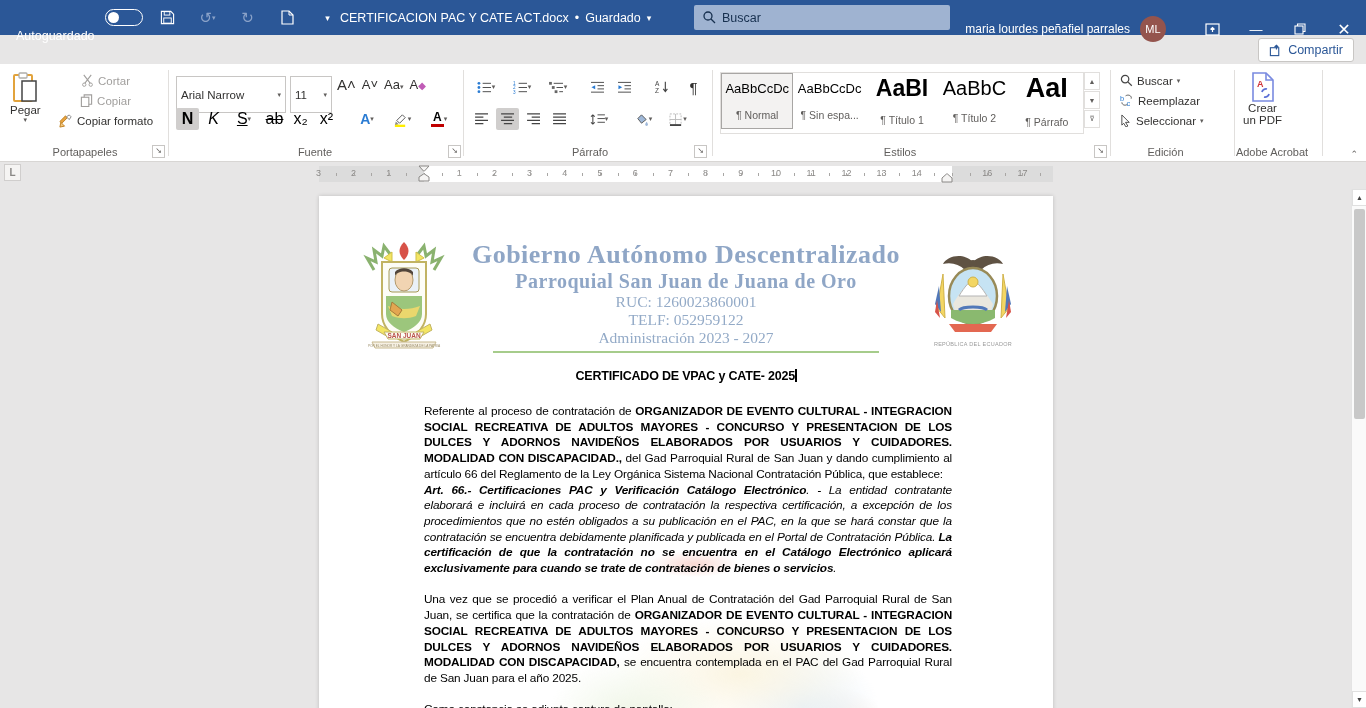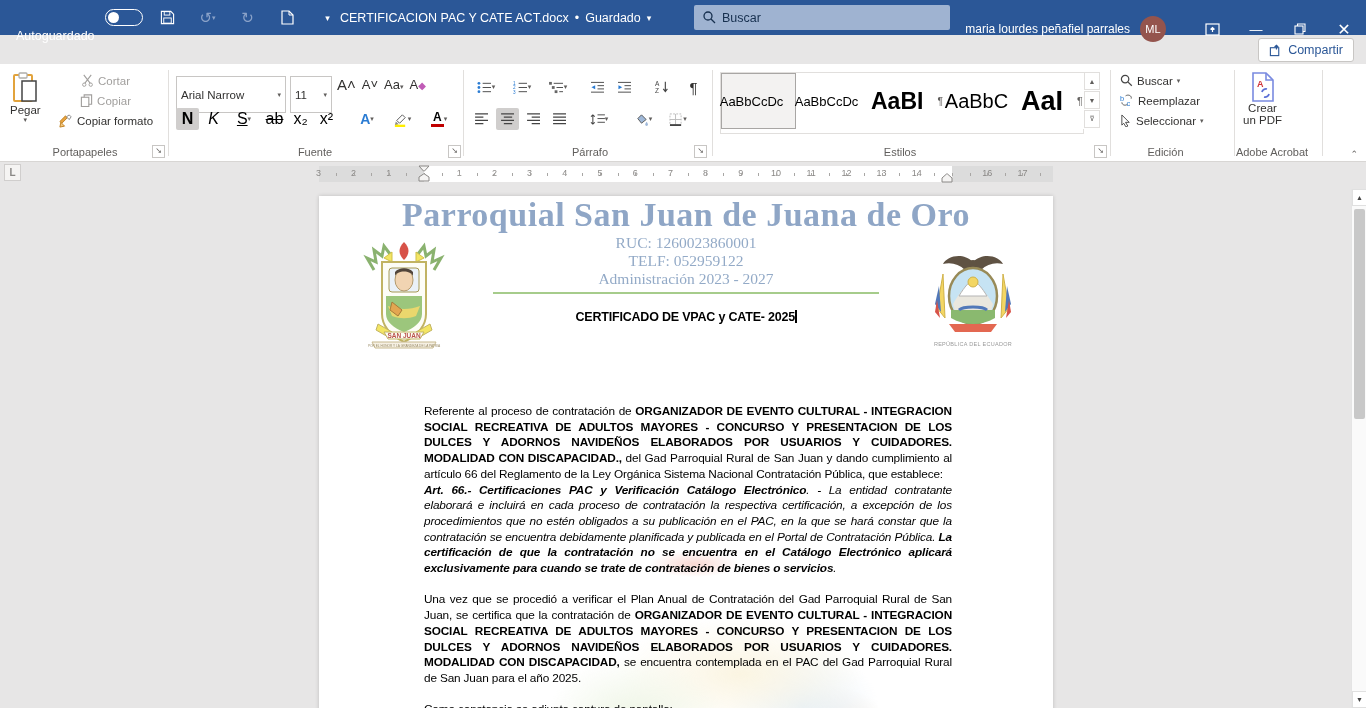--- a/index.html
+++ b/index.html
@@ -36,41 +36,41 @@
   .grouplabel { position:absolute; bottom:3px; font-size:11px; color:#605e5c; text-align:center; }
   .launcher { position:absolute; bottom:3px; width:13px; height:13px; border:1px solid #c8c6c4; color:#605e5c; font-size:8px; line-height:10px; text-align:center; }
   .btn { display:flex; align-items:center; gap:4px; font-size:11.5px; color:#323130; white-space:nowrap; }
   .btn.disabled { color:#a19f9d; }
   .chev { font-size:7px; color:#605e5c; }
   .bigbtn { position:absolute; display:flex; flex-direction:column; align-items:center; font-size:11.5px; color:#323130; }
   .selectbox { height:37px; border:1px solid #c8c6c4; background:#fff; display:flex; align-items:center; justify-content:space-between; padding:10px 4px; font-size:11.5px; color:#323130; }
   .sq { width:23px; height:22px; display:flex; align-items:center; justify-content:center; border-radius:2px; }
   .sq.active { background:#d0cecd; }
   .glyph { font-size:13px; color:#323130; }
-  .style-card { width:75px; height:56px; display:flex; flex-direction:row; align-items:center; justify-content:center; gap:14px; background:#fff; }
+  .style-card { width:75px; height:56px; display:flex; flex-direction:column; align-items:center; justify-content:center; gap:14px; background:#fff; }
   .style-card.selected { border:1px solid #a8a6a4; background:#f3f2f1; }
   .style-prev { line-height:1; color:#000; }
   .style-label { font-size:10.5px; color:#605e5c; white-space:nowrap; overflow:hidden; }
   .gal-btn { width:16px; height:18px; border:1px solid #e1dfdd; background:#fff; font-size:7px; color:#605e5c; display:flex; align-items:center; justify-content:center; }
 
   
   .hruler { position:absolute; left:319px; top:166px; width:734px; height:16px; background:#dcdcdc; }
   .hruler .white { position:absolute; left:105px; top:0; width:528px; height:16px; background:#fff; }
   .rnum { position:absolute; top:2px; font-size:9px; color:#8a8886; transform:translateX(-50%); }
   .tickdot { position:absolute; top:7px; width:1px; height:3px; background:#a8a6a4; }
   .tabsel { position:absolute; left:4px; top:164px; width:17px; height:17px; background:#f5f4f3; border:1px solid #d0cecd; color:#8a8886; font-size:10px; font-weight:bold; text-align:center; line-height:15px; }
   .vruler { position:absolute; left:4px; top:192px; width:14px; height:516px; background:#dcdcdc; }
   .vruler .white { position:absolute; left:0; top:91px; width:14px; height:425px; background:#fff; }
   .vnum { position:absolute; left:2px; font-size:9px; color:#8a8886; transform:rotate(-90deg); }
 
   
   .docarea { position:absolute; left:0px; top:186px; width:1351px; height:522px; background:#e7e6e6; overflow:hidden; }
   .page { position:absolute; left:319px; top:10px; width:734px; height:560px; background:#fff; box-shadow:0 0 4px rgba(0,0,0,.18); overflow:hidden; }
   .hdr-title1 { margin-top:44px; text-align:center; font-family:"Liberation Serif", serif; font-weight:bold; font-size:26px; color:#8fa6c6; letter-spacing:.5px; }
-  .hdr-title2 { text-align:center; font-family:"Liberation Serif", serif; font-weight:bold; font-size:34px; color:#8fa6c6; letter-spacing:.5px; }
+  .hdr-title2 { text-align:center; font-family:"Liberation Serif", serif; font-weight:bold; font-size:20px; color:#8fa6c6; letter-spacing:.5px; }
   .hdr-small { text-align:center; font-family:"Liberation Serif", serif; font-weight:normal; font-size:15.5px; color:#93aac7; }
   .greenline { margin:4px auto 0; width:386px; height:2px; background:#a6cc8b; }
   .doc-heading { margin-top:16px; text-align:center; font-size:12.5px; font-weight:bold; color:#000; letter-spacing:-.2px; }
   .cursor { display:inline-block; width:1.5px; height:13px; background:#000; vertical-align:-2px; }
   .bodytext { position:absolute; left:105px; top:208px; width:528px; font-size:11.8px; line-height:15.7px; color:#000; letter-spacing:-.15px; }
   .para { text-align:justify; margin-bottom:15.7px; }
   .para:last-child { margin-bottom:0; }
   .r-b { font-weight:bold; }
   .r-i { font-style:italic; }
   .logo { position:absolute; }
@@ -562,20 +562,21 @@
         <ellipse cx="44" cy="44" rx="24" ry="28" fill="#bfe0f2" stroke="#8a7a40" stroke-width="2.5"></ellipse>
         <path d="M24 52 c8 -14 14 -20 20 -22 c8 4 12 10 20 22 l-4 14 c-10 6 -22 6 -32 0z" fill="#e8e4da"></path>
         <path d="M30 44 c6 -10 10 -14 14 -16 c5 3 9 8 14 16 z" fill="#fff" stroke="#aaa"></path>
         <path d="M22 58 h44 v8 c-14 8 -30 8 -44 0z" fill="#7ab05c"></path>
         <path d="M30 58 c4 -4 24 -4 28 0" fill="none" stroke="#3a66b0" stroke-width="3"></path>
         <path d="M20 72 h48 l-6 8 h-36z" fill="#e0543a"></path>
         <circle cx="44" cy="30" r="5" fill="#f2d14e" stroke="#c9a72f"></circle>
       </svg>
       <div class="logo-caption">REPÚBLICA DEL ECUADOR</div>
 
+      <div class="hdr-title1">Gobierno Autónomo Descentralizado</div>
       <div class="hdr-title2">Parroquial San Juan de Juana de Oro</div>
       <div class="hdr-small">RUC: 1260023860001</div>
       <div class="hdr-small">TELF: 052959122</div>
       <div class="hdr-small">Administración 2023 - 2027</div>
       <div class="greenline"></div>
 
       <div class="doc-heading"><span>CERTIFICADO DE VPAC y CATE- 2025</span><span class="cursor"></span></div>
 
       <div class="bodytext">
         <p class="para"><span>Referente al proceso de contratación de </span><span class="r-b">ORGANIZADOR DE EVENTO CULTURAL - INTEGRACION SOCIAL RECREATIVA DE ADULTOS MAYORES - CONCURSO Y PRESENTACION DE LOS DULCES Y ADORNOS NAVIDEÑOS ELABORADOS POR USUARIOS Y CUIDADORES. MODALIDAD CON DISCAPACIDAD.,</span><span> del Gad Parroquial Rural de San Juan y dando cumplimiento al artículo 66 del Reglamento de la Ley Orgánica Sistema Nacional Contratación Pública, que establece:</span></p>

